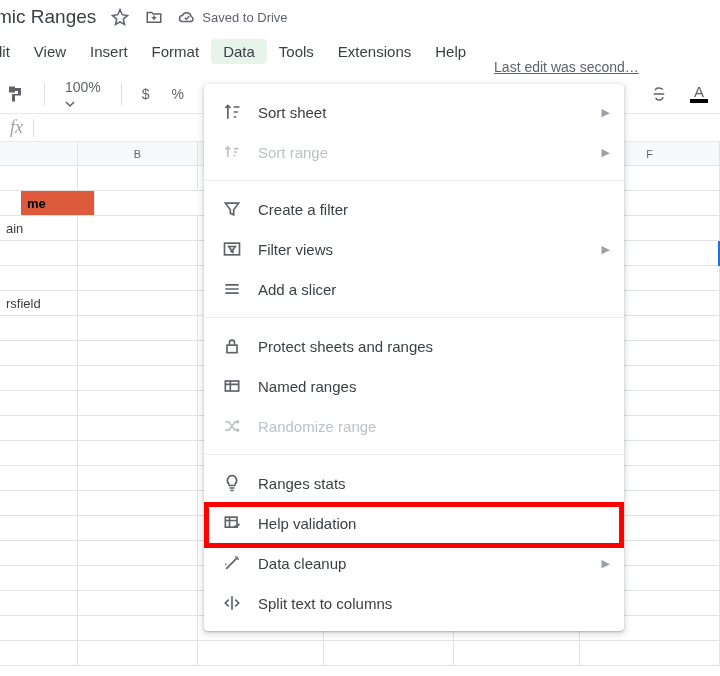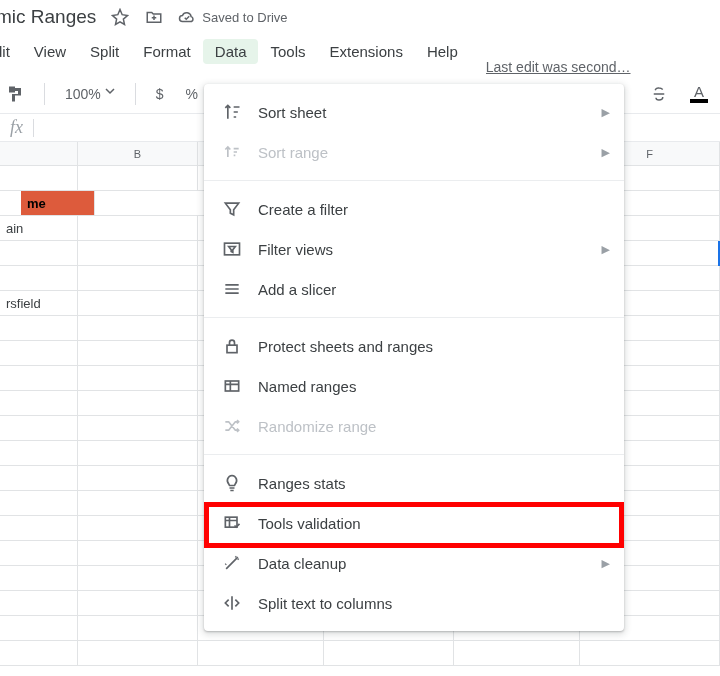--- a/index.html
+++ b/index.html
@@ -11,21 +11,21 @@
   .saved { display: flex; align-items: center; gap: 6px; color: #5f6368; font-size: 13px; }
 
   .menubar { display: flex; align-items: center; gap: 0; height: 26px; margin-top: 6px; margin-left: -8px; }
   .menu-item { padding: 4px 12px; font-size: 15px; color: #3c4043; cursor: pointer; border-radius: 4px; }
   .menu-item.active { background: #e6f4ea; }
   .last-edit { margin-left: 16px; color: #5f6368; text-decoration: underline; font-size: 14px; white-space: nowrap; overflow: hidden; text-overflow: ellipsis; margin-top: 32px; }
 
   .toolbar { display: flex; align-items: center; gap: 10px; height: 40px; border-bottom: 1px solid #e8eaed; margin-top: 10px; padding: 0 6px 0 0; }
   .tool { color: #5f6368; font-size: 14px; display: flex; align-items: center; gap: 4px; padding: 4px 6px; }
   .tool svg { display: block; }
-  .zoom { display: flex; align-items: flex-start; gap: 4px; }
+  .zoom { display: flex; align-items: flex-start; gap: 4px; flex-direction: column; }
   .divider { width: 1px; height: 22px; background: #dadce0; margin: 0 4px; }
 
   .fx-row { display: flex; align-items: center; height: 28px; border-bottom: 1px solid #e8eaed; }
   .fx { font-style: italic; color: #9aa0a6; font-family: serif; font-size: 18px; padding: 0 10px; text-align: center; }
   .fx-div { width: 1px; height: 18px; background: #dadce0; }
 
   .grid { position: relative; }
   .col-headers { display: flex; height: 24px; background: #f8f9fa; border-bottom: 1px solid #e1e3e5; }
   .ch { border-right: 1px solid #e1e3e5; color: #5f6368; font-size: 11px; display: flex; align-items: center; justify-content: center; }
   .chA { width: 78px; }
@@ -79,21 +79,21 @@
         <path d="M6 18a4 4 0 010-8 6 6 0 0111.5 1.5A3.5 3.5 0 0118 18H6z"></path>
         <path d="M9 13l2 2 4-4"></path>
       </svg>
     <span>Saved to Drive</span>
   </span>
 </div>
 
 <div class="menubar">
   <span class="menu-item" style="padding-left:2px">dit</span>
   <span class="menu-item">View</span>
-  <span class="menu-item">Split</span>
+  <span class="menu-item">Insert</span>
   <span class="menu-item">Format</span>
   <span class="menu-item active">Data</span>
   <span class="menu-item">Tools</span>
   <span class="menu-item">Extensions</span>
   <span class="menu-item">Help</span>
   <span class="last-edit">Last edit was second…</span>
 </div>
 
 <div class="toolbar">
   <span class="tool">
@@ -395,21 +395,21 @@
     <span>Ranges stats</span>
   </div>
   <div class="dd-item" style="position:relative">
     <span class="ico">
         <svg width="20" height="20" viewBox="0 0 24 24" fill="none" stroke="currentColor" stroke-width="2">
           <rect x="4" y="5" width="14" height="12"></rect>
           <path d="M4 9h14M9 5v12"></path>
           <path d="M15 15l2 2 4-4"></path>
         </svg>
       </span>
-    <span>Tools validation</span>
+    <span>Help validation</span>
   </div>
   <div class="dd-item">
     <span class="ico">
         <svg width="20" height="20" viewBox="0 0 24 24" fill="none" stroke="currentColor" stroke-width="2">
           <path d="M5 19L19 5M16 4l1 1M19 7l1 1M5 13l-1 1M8 16l-1 1"></path>
         </svg>
       </span>
     <span>Data cleanup</span>
     <span class="arrow">▶</span>
   </div>

